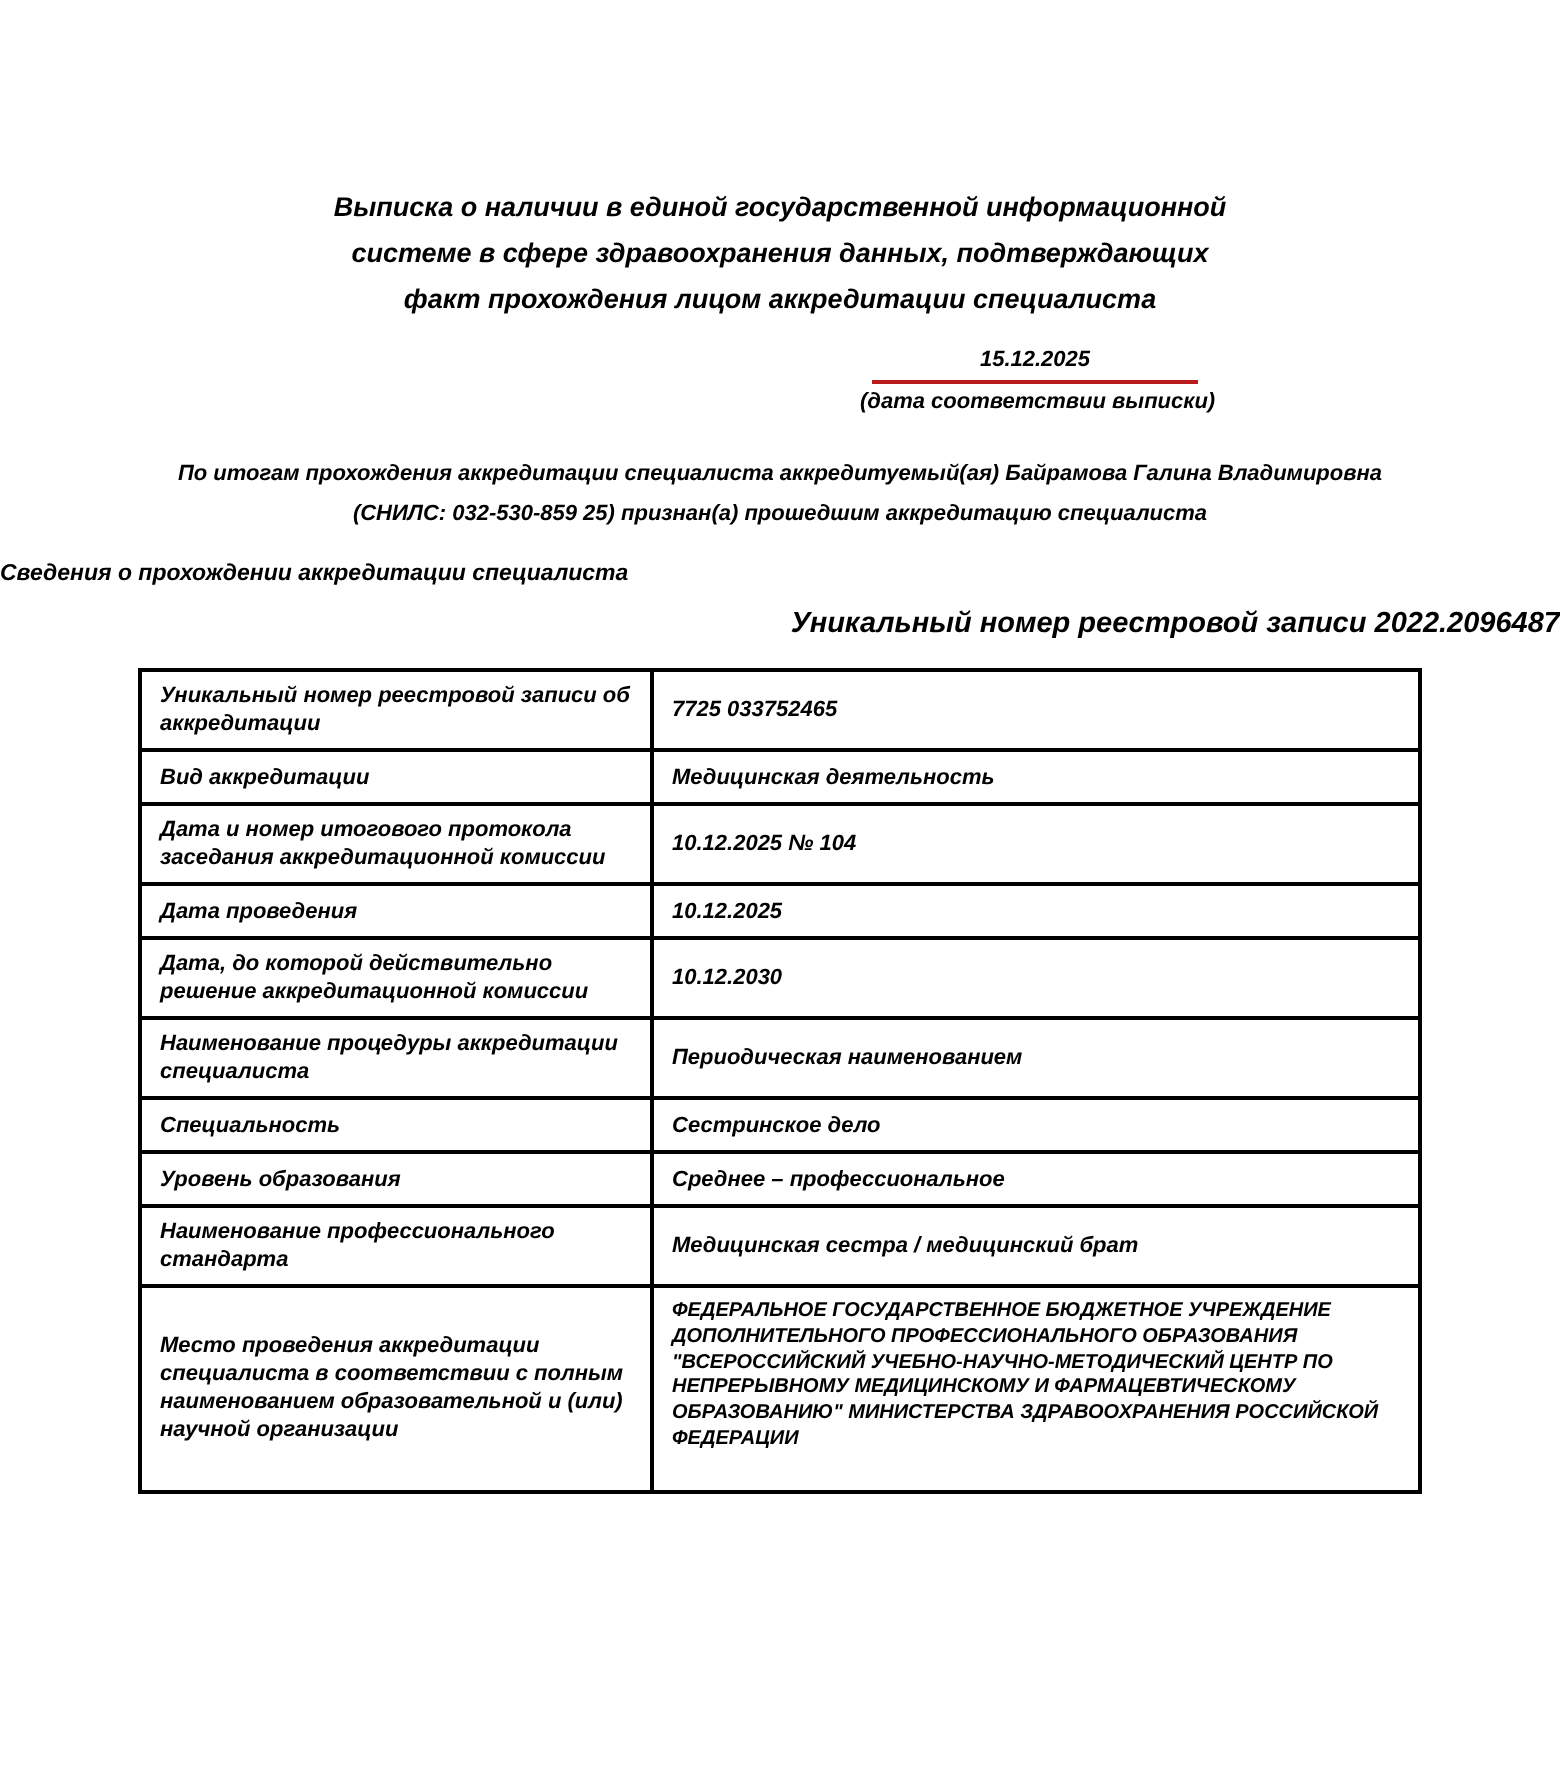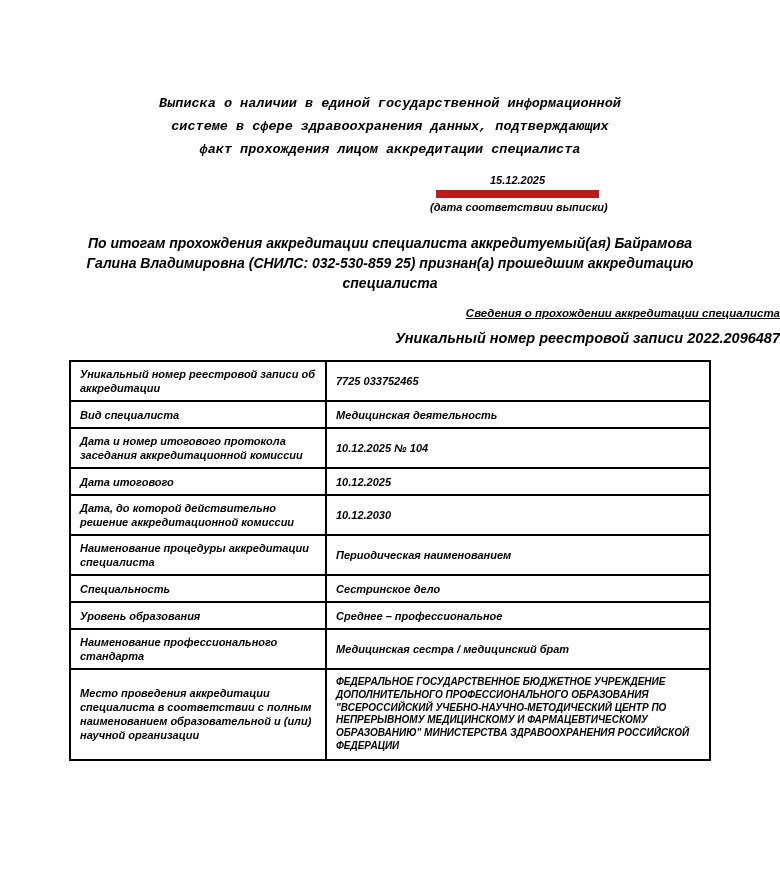--- a/index.html
+++ b/index.html
@@ -18,52 +18,50 @@
     font-style: italic;
     color: #000000;
     box-sizing: border-box;
   }
   .doc-title {
     margin: 92px auto 0;
     width: 470px;
     text-align: center;
     font-size: 13.5px;
     line-height: 23px;
-    font-family: Liberation Mono, monospace;
   }
   .date-block {
     margin-left: 430px;
     margin-top: 12px;
     width: 175px;
     text-align: center;
     font-size: 11px;
     line-height: 14px;
   }
   .date-value {
     width: 163px;
     margin: 0 auto;
     padding-bottom: 3px;
-    border-bottom: 8px solid #b91c1c;
+    border-bottom: 2px solid #b91c1c;
   }
   .date-caption {
     margin-top: 2px;
     white-space: nowrap;
   }
   .summary {
     margin: 19px auto 0;
     width: 648px;
     text-align: center;
-    font-size: 14px;
+    font-size: 11px;
     line-height: 20px;
   }
   .section-heading {
     margin: 14px auto 0;
-    text-align: right;
+    text-align: left;
     font-size: 11.5px;
-    text-decoration: underline;
   }
   .registry-heading {
     margin: 11px auto 0;
     text-align: right;
     font-size: 14.5px;
   }
   table.acc-table {
     width: 602px;
     margin: 14px auto 4px;
     border-collapse: collapse;
@@ -76,21 +74,21 @@
     padding: 5px 8px 5px 9px;
     vertical-align: middle;
     word-wrap: break-word;
   }
   td.col-label { width: 237px; }
   td.col-value { width: 365px; padding-left: 10px; }
   td.col-value.org-value {
     font-size: 10px;
     line-height: 12.8px;
     padding-top: 6px;
-    padding-bottom: 6px;
+    padding-bottom: 18px;
   }
   tr.row-single td { height: 15px; }
 </style>
 </head>
 <body>
 
 <div class="page">
 
   <div class="doc-title">Выписка о наличии в единой государственной информационной системе в сфере здравоохранения данных, подтверждающих факт прохождения лицом аккредитации специалиста</div>
 
@@ -105,29 +103,29 @@
 
   <div class="registry-heading">Уникальный номер реестровой записи 2022.2096487</div>
 
   <table class="acc-table">
     <tbody>
       <tr>
         <td class="col-label">Уникальный номер реестровой записи об аккредитации</td>
         <td class="col-value">7725 033752465</td>
       </tr>
       <tr class="row-single">
-        <td class="col-label">Вид специалиста</td>
+        <td class="col-label">Вид аккредитации</td>
         <td class="col-value">Медицинская деятельность</td>
       </tr>
       <tr>
         <td class="col-label">Дата и номер итогового протокола заседания аккредитационной комиссии</td>
         <td class="col-value">10.12.2025 № 104</td>
       </tr>
       <tr class="row-single">
-        <td class="col-label">Дата итогового</td>
+        <td class="col-label">Дата проведения</td>
         <td class="col-value">10.12.2025</td>
       </tr>
       <tr>
         <td class="col-label">Дата, до которой действительно решение аккредитационной комиссии</td>
         <td class="col-value">10.12.2030</td>
       </tr>
       <tr>
         <td class="col-label">Наименование процедуры аккредитации специалиста</td>
         <td class="col-value">Периодическая наименованием</td>
       </tr>

